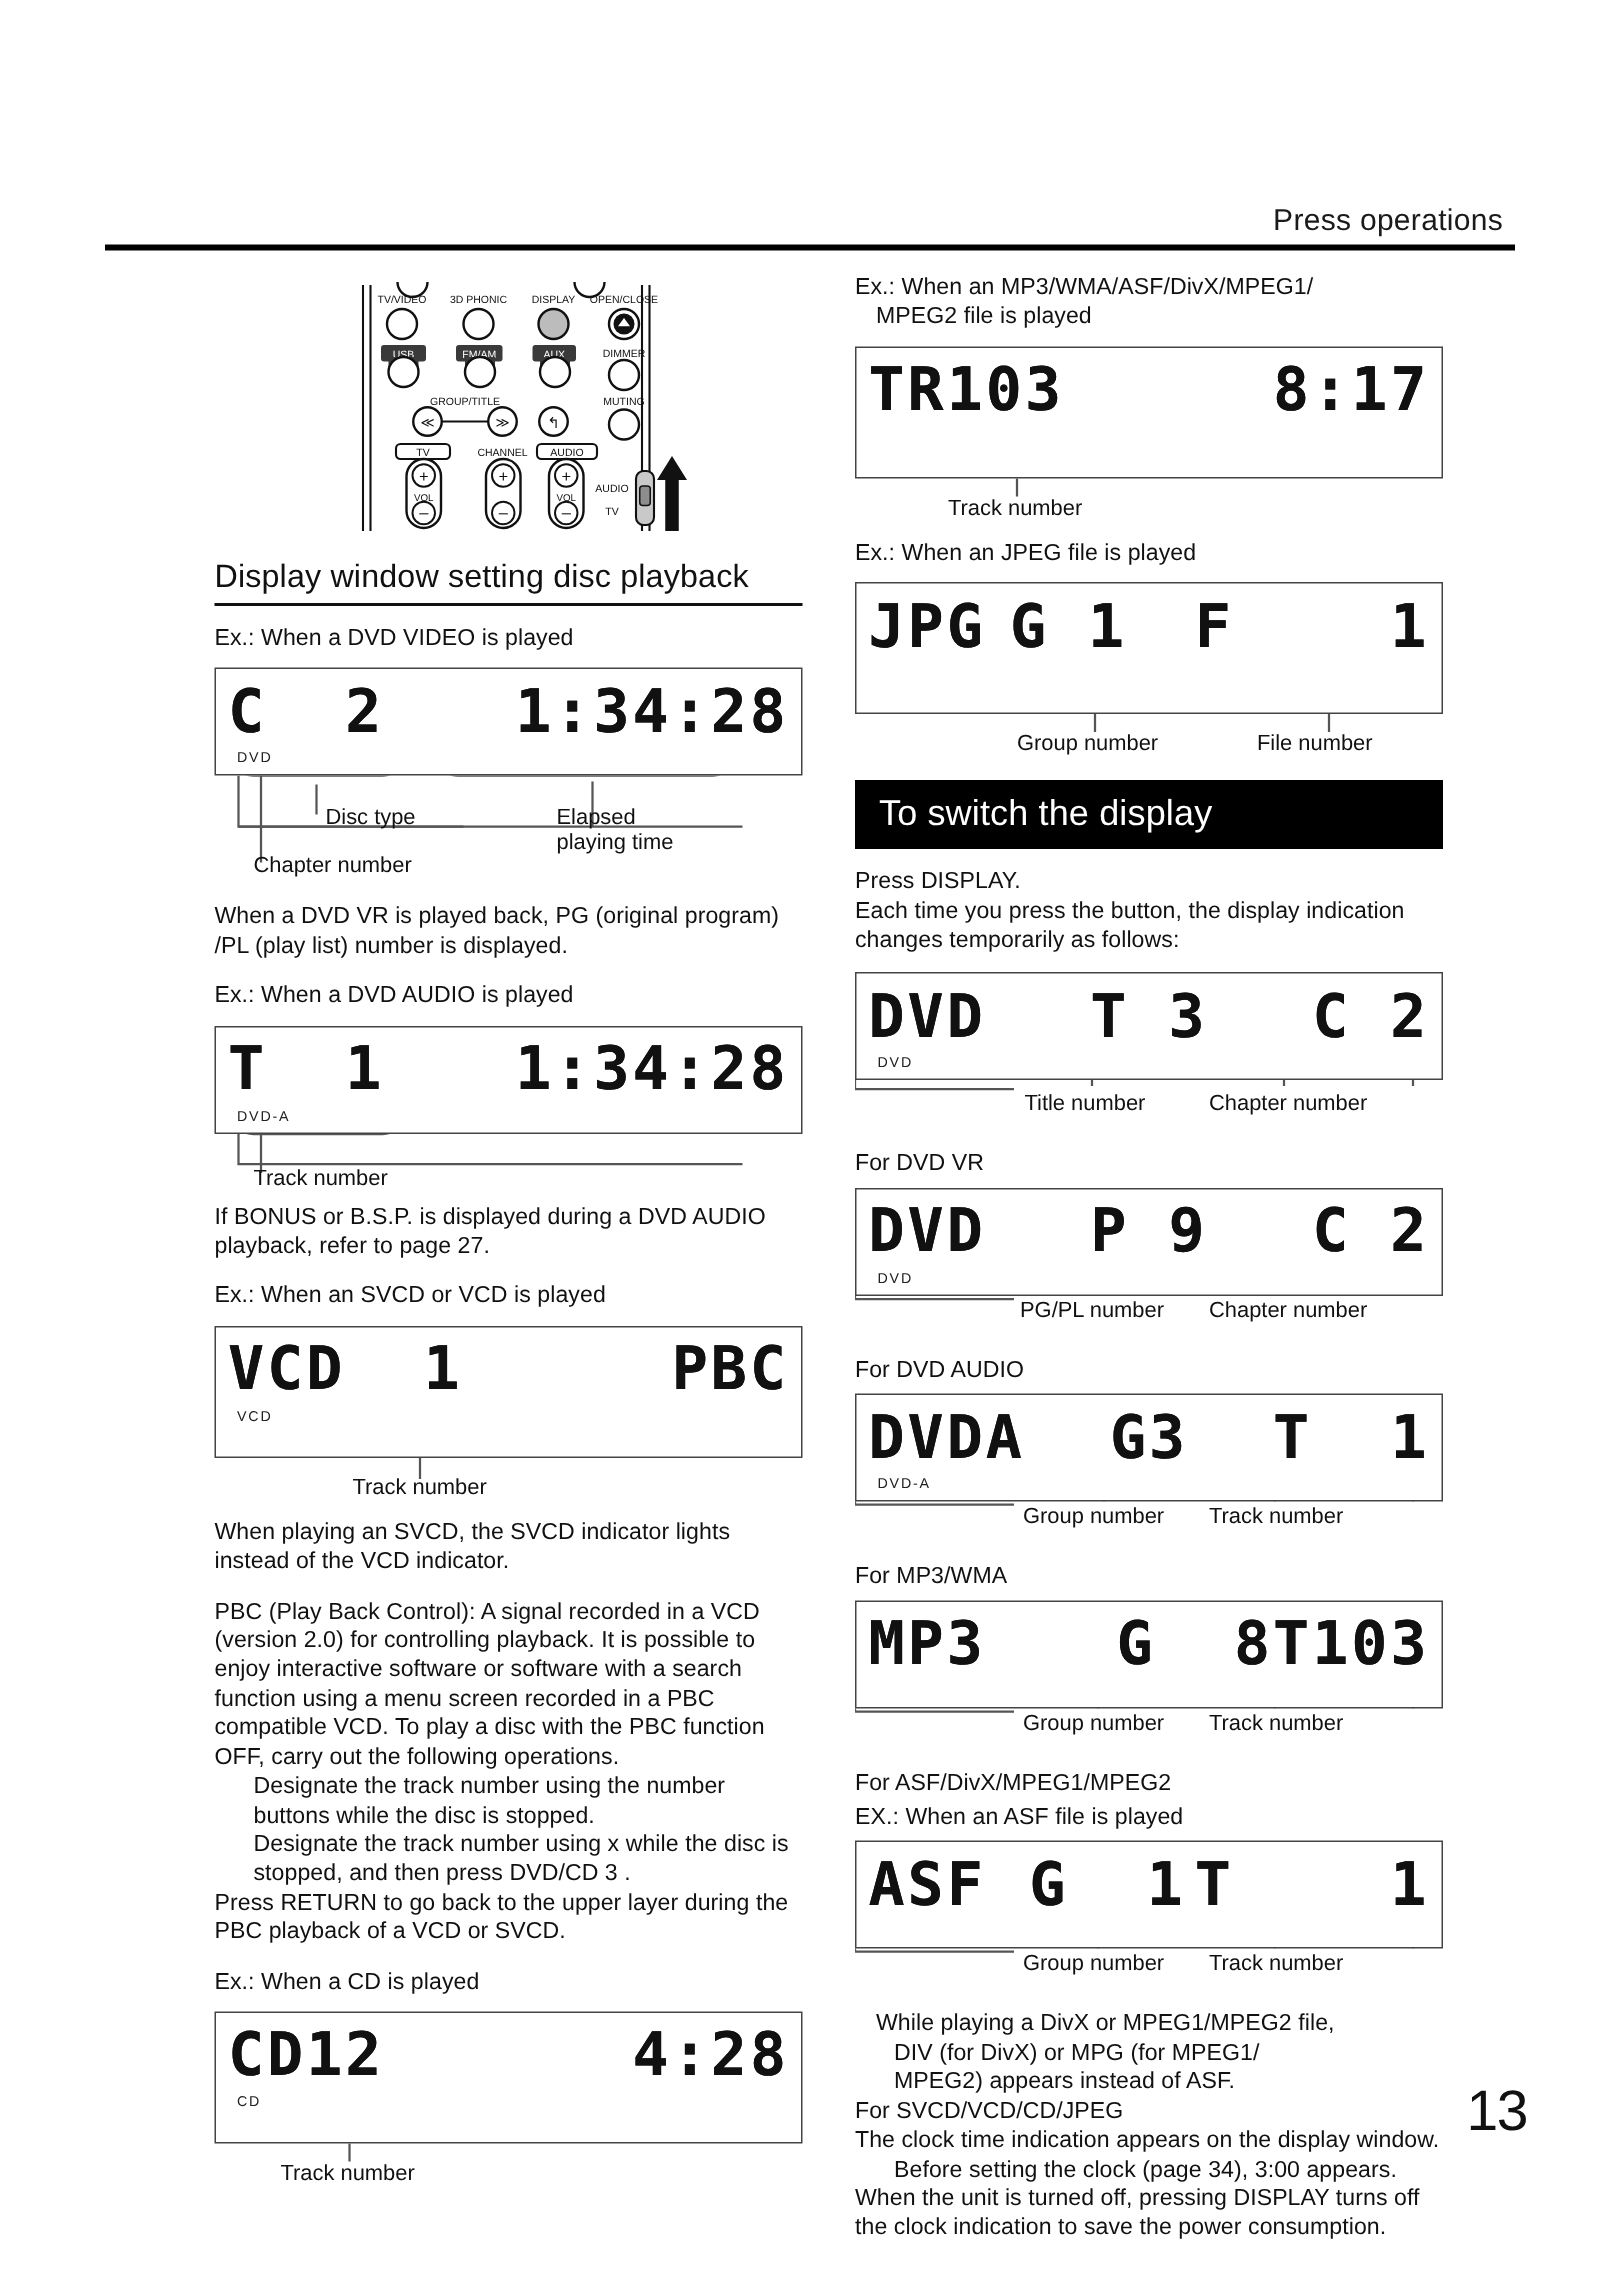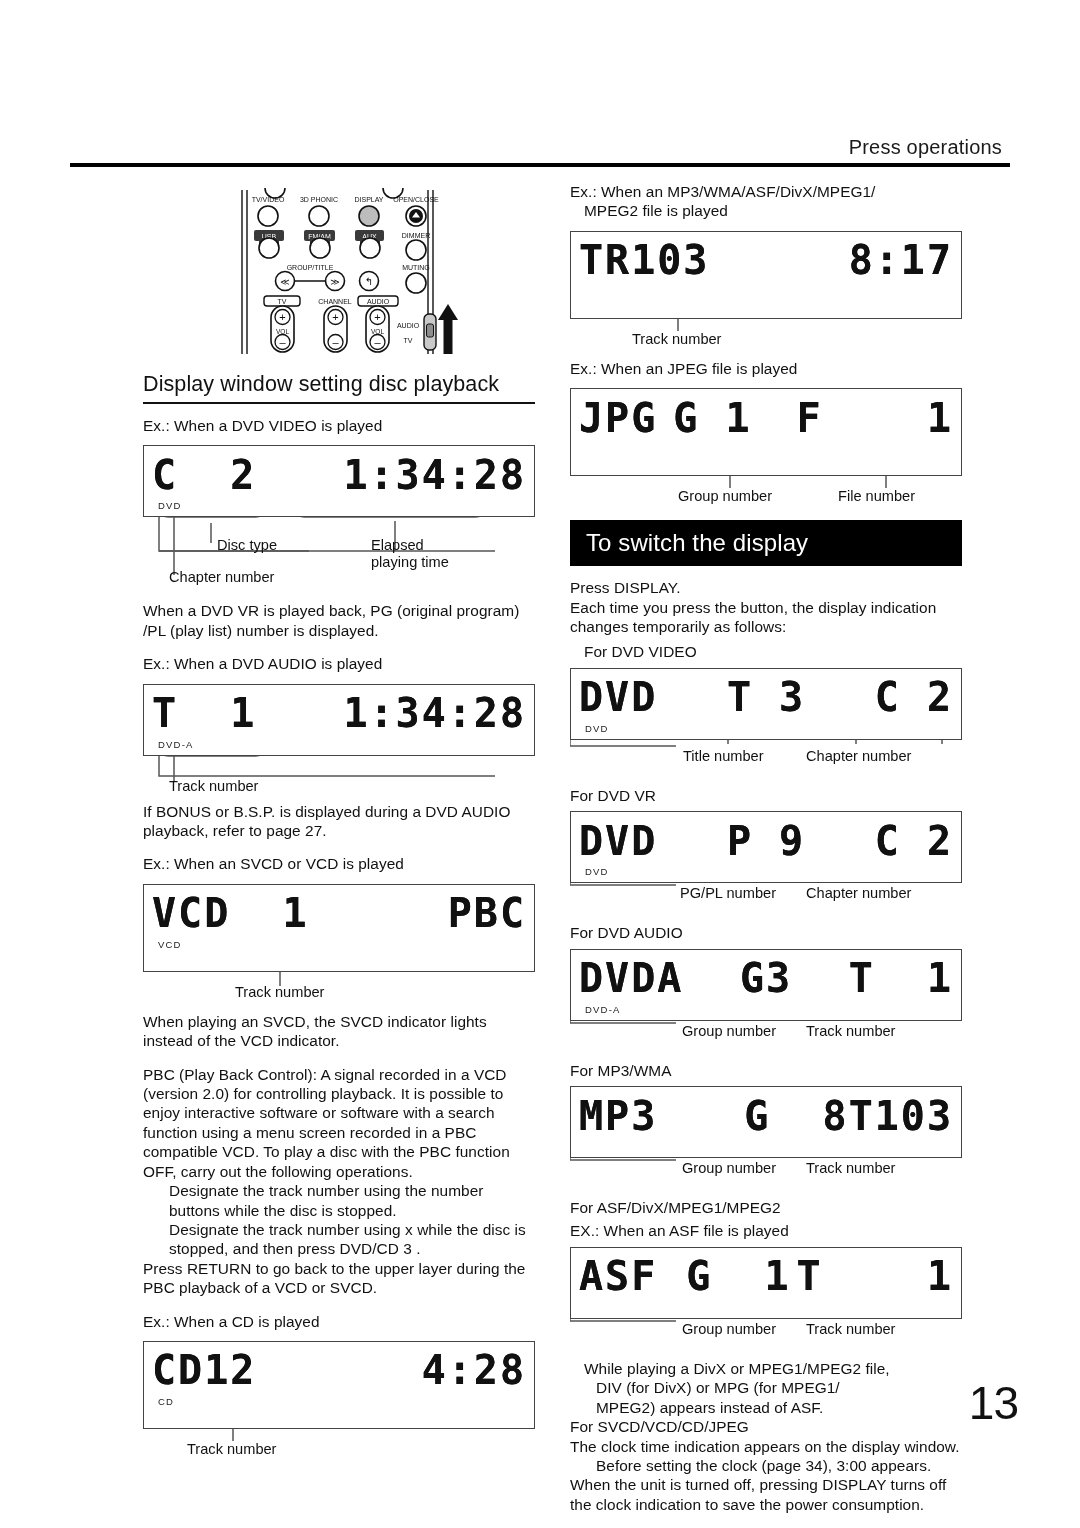--- a/index.html
+++ b/index.html
@@ -27,21 +27,21 @@
     letter-spacing:.2px;
     padding-right:8px;
   }
   .header-rule {
     margin-top:4px;
     height:4px; background:#000;
     width:100%;
   }
   .page-number {
     position:absolute; right:62px; bottom:98px;
-    font-size:46px; color:#111; font-weight:400;
+    font-size:38px; color:#111; font-weight:400;
     letter-spacing:-1px;
   }
 
   
   .col { position:absolute; top:182px; width:392px; }
   .col-left  { left:143px; }
   .col-right { left:570px; }
 
   
   .p {
@@ -429,21 +429,20 @@
     </div>
 
     <div class="gap4"></div>
     <div class="banner">To switch the display</div>
     <div class="gap12"></div>
 
     <div class="p">Press DISPLAY.</div>
     <div class="p">Each time you press the button, the display indication changes temporarily as follows:</div>
     <div class="gap6"></div>
 
-    <div class="p indent2">For DVD VIDEO</div>
     <div class="gap6"></div>
 
     <div class="lcd">
       <div class="lcd-row">
         <div class="seg">DVD</div>
         <div style="flex:1"></div>
         <div class="seg">T 3</div>
         <div style="flex:1"></div>
         <div class="seg">C 2</div>
       </div>

